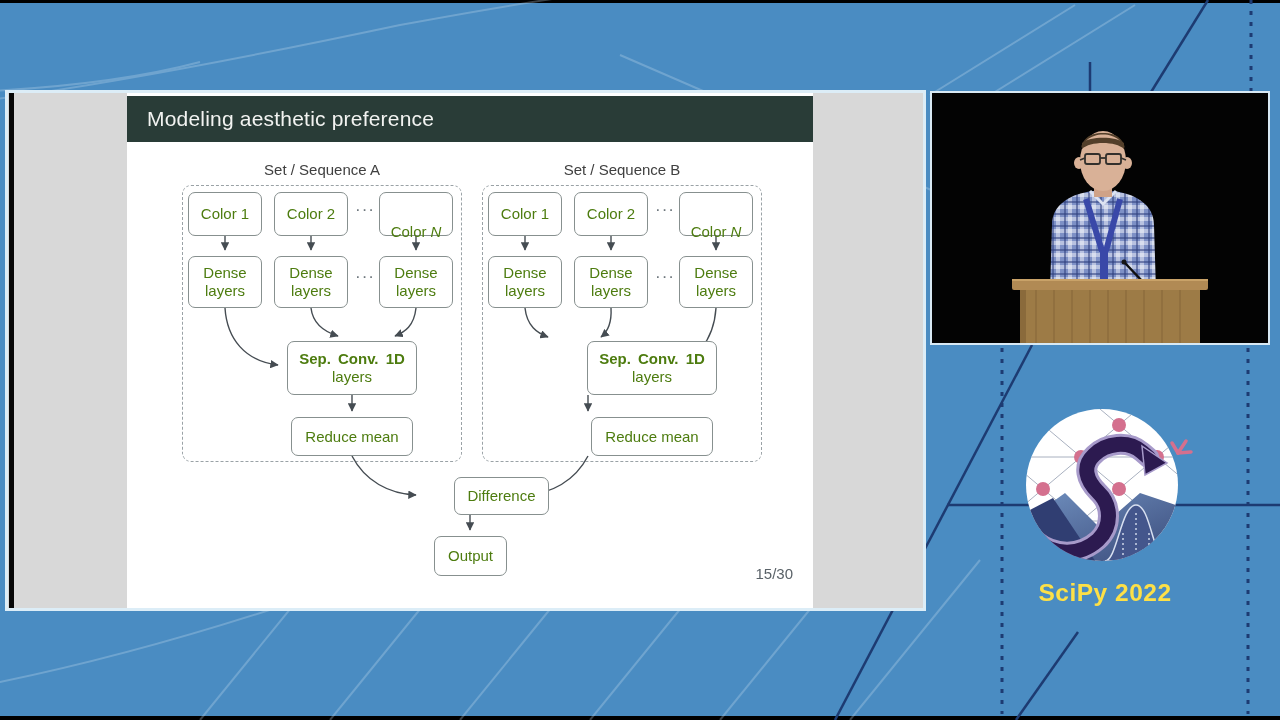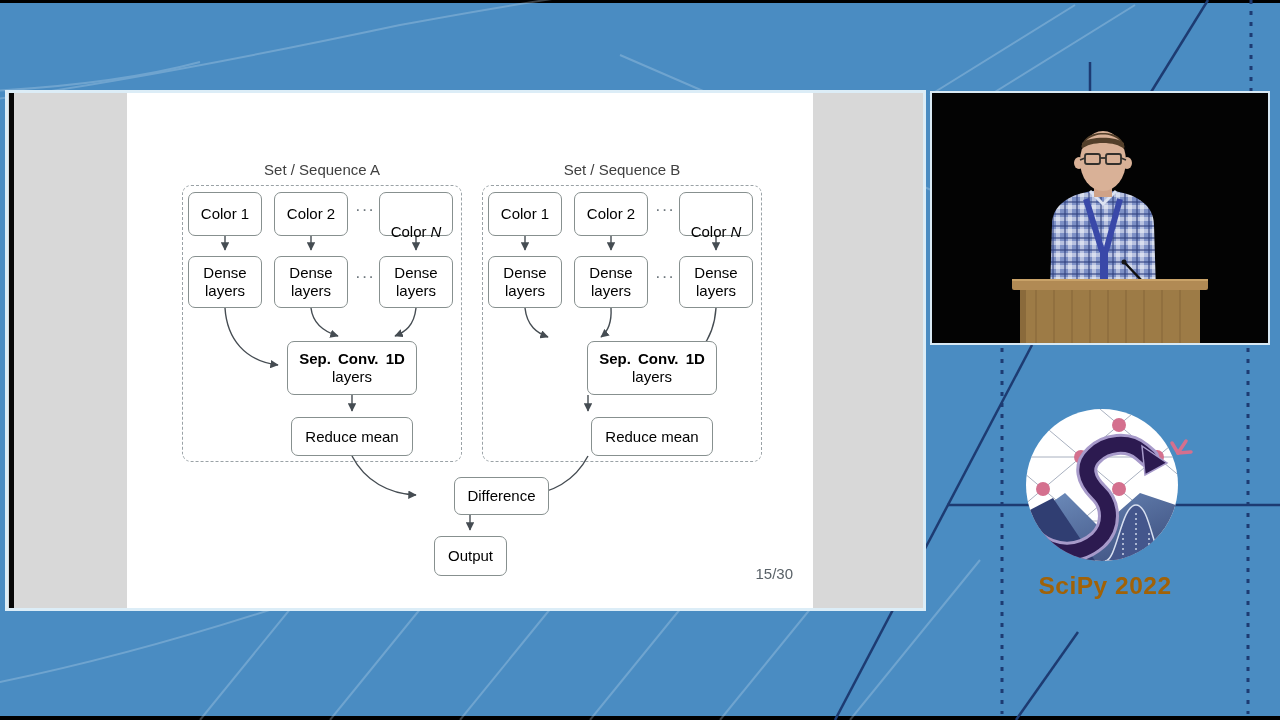--- a/index.html
+++ b/index.html
@@ -14,37 +14,37 @@
   .black-strip{position:absolute;left:1px;top:0;bottom:0;width:5px;background:#070707;}
   .slide{position:absolute;left:119px;top:0;width:686px;height:515px;background:#ffffff;}
   .slide-header{position:absolute;left:0;top:3px;width:100%;height:46px;background:#293c37;
     display:flex;align-items:center;}
   .slide-title{color:#f2f3f1;font-size:21px;padding-left:20px;letter-spacing:.2px;}
 
   .grp-label{position:absolute;width:160px;text-align:center;font-size:15px;color:#404040;}
   .dashed-grp{position:absolute;width:280px;height:277px;border:1.6px dashed #9aa2a6;border-radius:9px;box-sizing:border-box;}
   .box{position:absolute;border:1.4px solid #87908f;border-radius:7px;background:#fff;
     display:flex;flex-direction:column;align-items:center;justify-content:center;
-    font-size:15px;color:#000000;line-height:1.18;box-sizing:border-box;text-align:center;}
+    font-size:15px;color:#4d7c0f;line-height:1.18;box-sizing:border-box;text-align:center;}
   .box i{font-style:italic;margin-left:4px;}
   .box .nline{white-space:nowrap;margin-top:36px;}
   .sep1{word-spacing:3px;white-space:nowrap;font-weight:bold;}
   .dots{position:absolute;width:26px;text-align:center;color:#6d767c;font-size:17px;letter-spacing:1px;}
   .arrows{position:absolute;left:0;top:0;width:686px;height:515px;}
   .page-num{position:absolute;right:20px;top:472px;font-size:15px;color:#5a6268;}
 
   
   .video{position:absolute;left:930px;top:91px;width:340px;height:254px;
     border:2px solid #d8e9f4;box-sizing:border-box;background:#000;}
   .video svg{display:block;}
 
   
   .logo{position:absolute;left:1005px;top:393px;width:200px;height:250px;}
-  .logo-caption{position:absolute;left:0;top:179px;width:200px;text-align:center;
-    font-size:24.5px;font-weight:bold;color:#a16207;letter-spacing:.5px;}
+  .logo-caption{position:absolute;left:0;top:186px;width:200px;text-align:center;
+    font-size:24.5px;font-weight:bold;color:#fde047;letter-spacing:.5px;}
 </style>
 </head>
 <body>
 
 <div class="screen">
   <div class="bg"></div>
 
   <svg class="decor" viewBox="0 0 1280 720">
     <g stroke="#cfe3f2" stroke-width="2" fill="none" opacity="0.28">
       <path d="M-10,100 Q150,78 400,25 Q520,3 580,-5"></path>
@@ -71,20 +71,23 @@
       <path d="M1251,0 L1251,92"></path>
       <path d="M1002,348 L1002,714"></path>
       <path d="M1248,348 L1248,714"></path>
     </g>
   </svg>
 
   <div class="share-window">
     <div class="black-strip"></div>
 
     <div class="slide">
+      <div class="slide-header">
+        <span class="slide-title">Modeling aesthetic preference</span>
+      </div>
 
       <div class="grp-label" style="left:115px;top:68px;">Set / Sequence A</div>
       <div class="grp-label" style="left:415px;top:68px;">Set / Sequence B</div>
 
       <div class="dashed-grp" style="left:55px;top:92px;"></div>
       <div class="dashed-grp" style="left:355px;top:92px;"></div>
 
       <svg class="arrows" viewBox="0 0 686 515">
         <defs>
           <marker id="ah" markerWidth="7" markerHeight="6" refX="5.5" refY="3" orient="auto">

